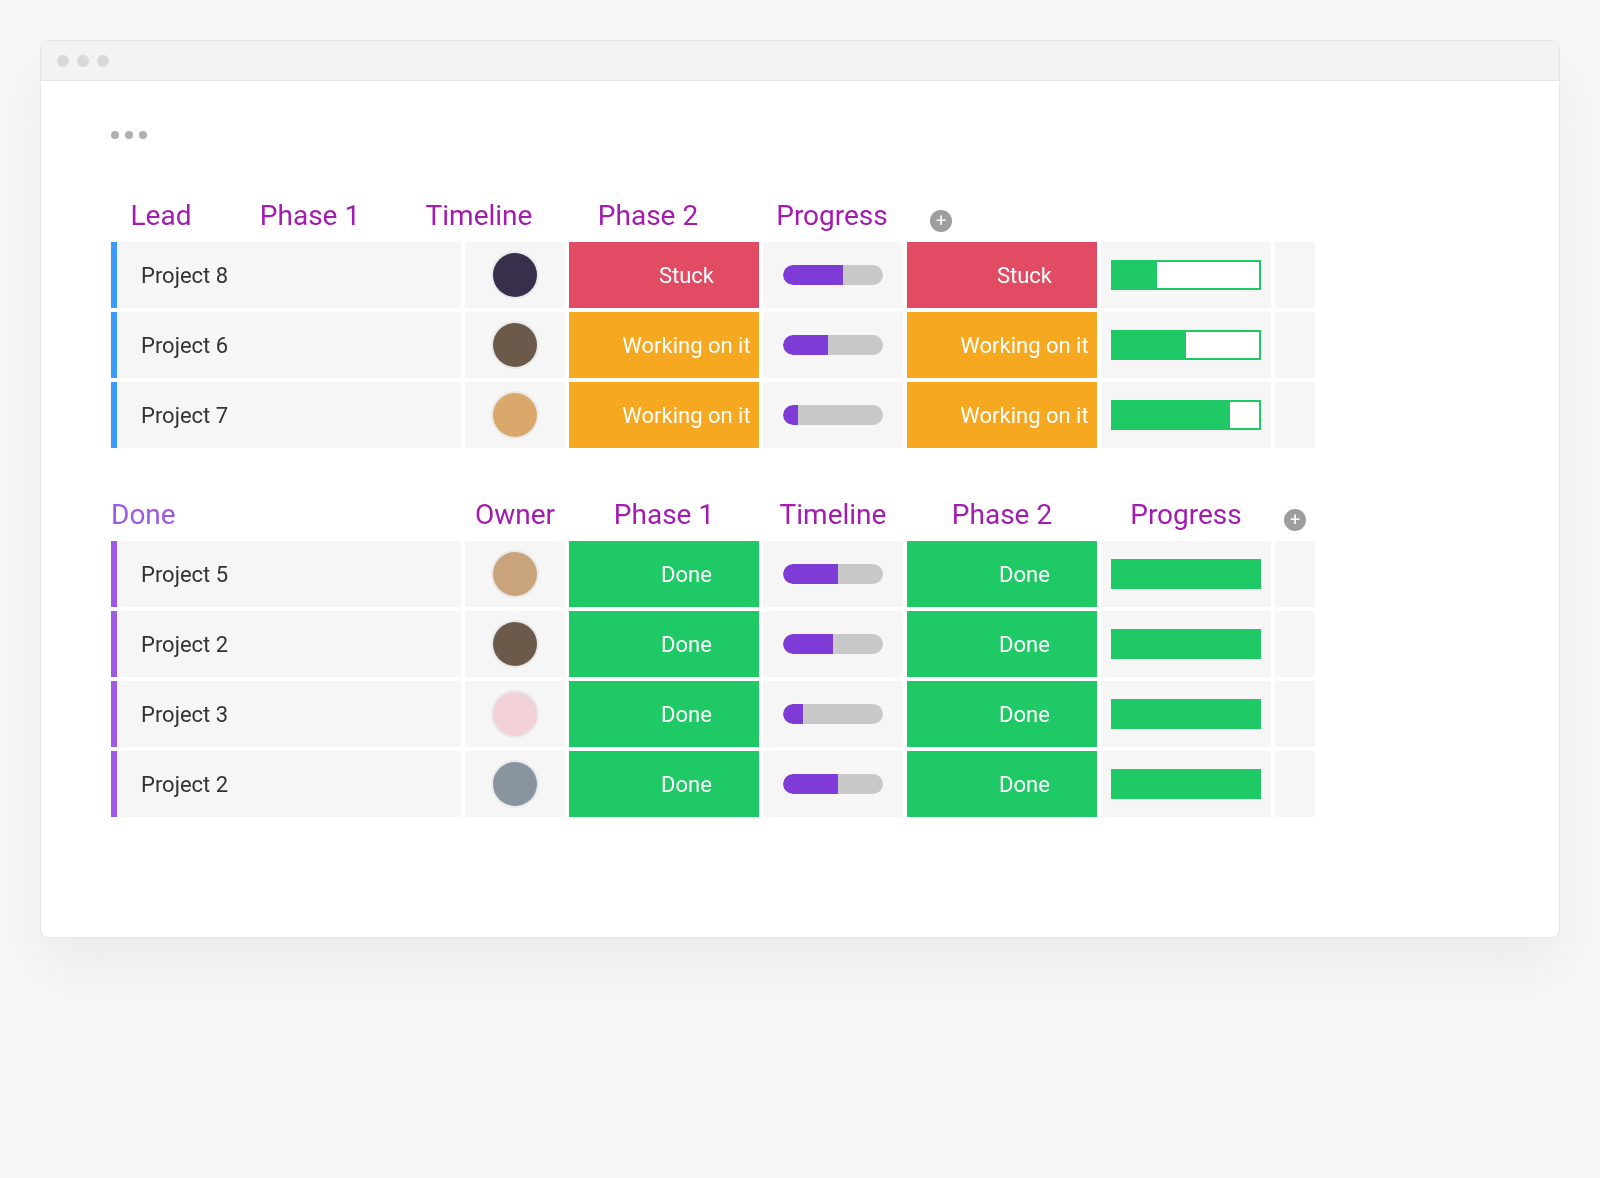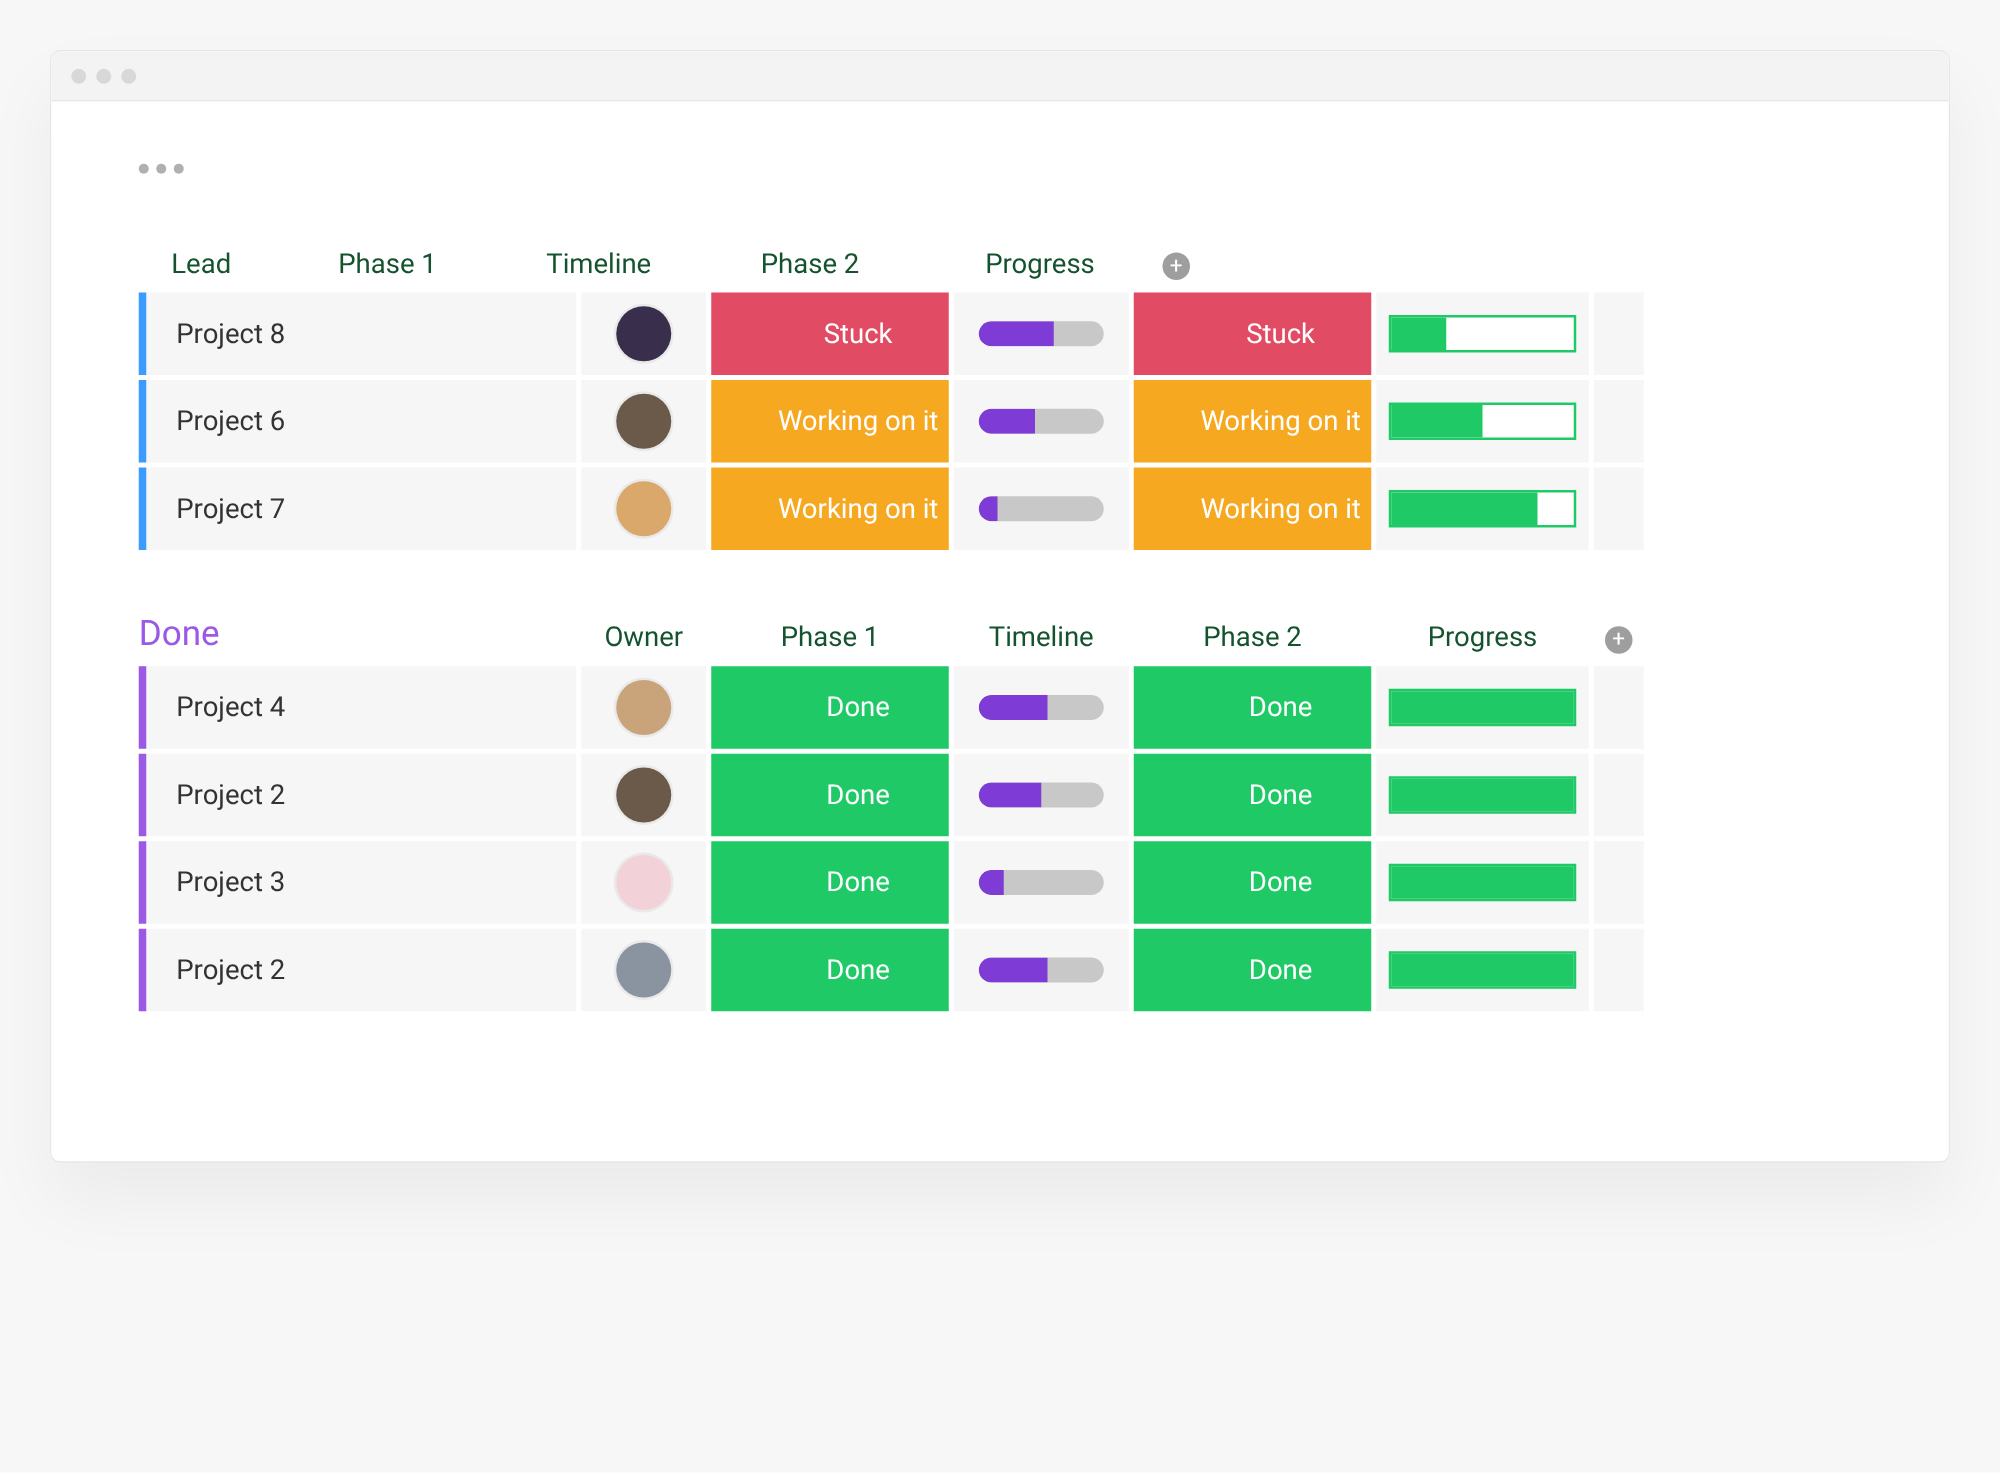--- a/index.html
+++ b/index.html
@@ -64,22 +64,22 @@
   .group-title-cell {
     flex: 0 0 350px;
     padding-bottom: 10px;
   }
   .group-title {
     font-size: 28px;
     font-weight: 400;
   }
   .col-head {
     text-align: center;
-    color: #14532d;
-    font-size: 22px;
+    color: #a21caf;
+    font-size: 28px;
     padding-bottom: 10px;
   }
   .col-lead    { flex: 0 0 100px; }
   .col-phase   { flex: 0 0 190px; }
   .col-timeline{ flex: 0 0 140px; }
   .col-progress{ flex: 0 0 170px; }
   .col-add     { flex: 0 0 40px; display:flex; align-items:center; justify-content:center; padding-bottom:10px;}
 
   .plus-icon {
     width: 22px; height:22px; border-radius:50%; background:#9e9e9e; color:#fff;
@@ -251,21 +251,21 @@
             <div class="col-head col-timeline">Timeline</div>
             <div class="col-head col-phase">Phase 2</div>
             <div class="col-head col-progress">Progress</div>
             <div class="col-add">
               <div class="plus-icon">
                 <span>+</span>
               </div>
             </div>
           </div>
           <div class="row">
-            <div class="name-cell" style="border-left-color: rgb(155, 89, 230);">Project 4</div>
+            <div class="name-cell" style="border-left-color: rgb(155, 89, 230);">Project 5</div>
             <div class="lead-cell">
               <div class="avatar" style="background: rgb(201, 163, 122);"></div>
             </div>
             <div class="status-cell" style="background: rgb(30, 201, 102);">Done</div>
             <div class="timeline-cell">
               <div class="timeline-bar">
                 <div class="timeline-fill" style="width: 55%; background: rgb(126, 59, 214);"></div>
               </div>
             </div>
             <div class="status-cell" style="background: rgb(30, 201, 102);">Done</div>

